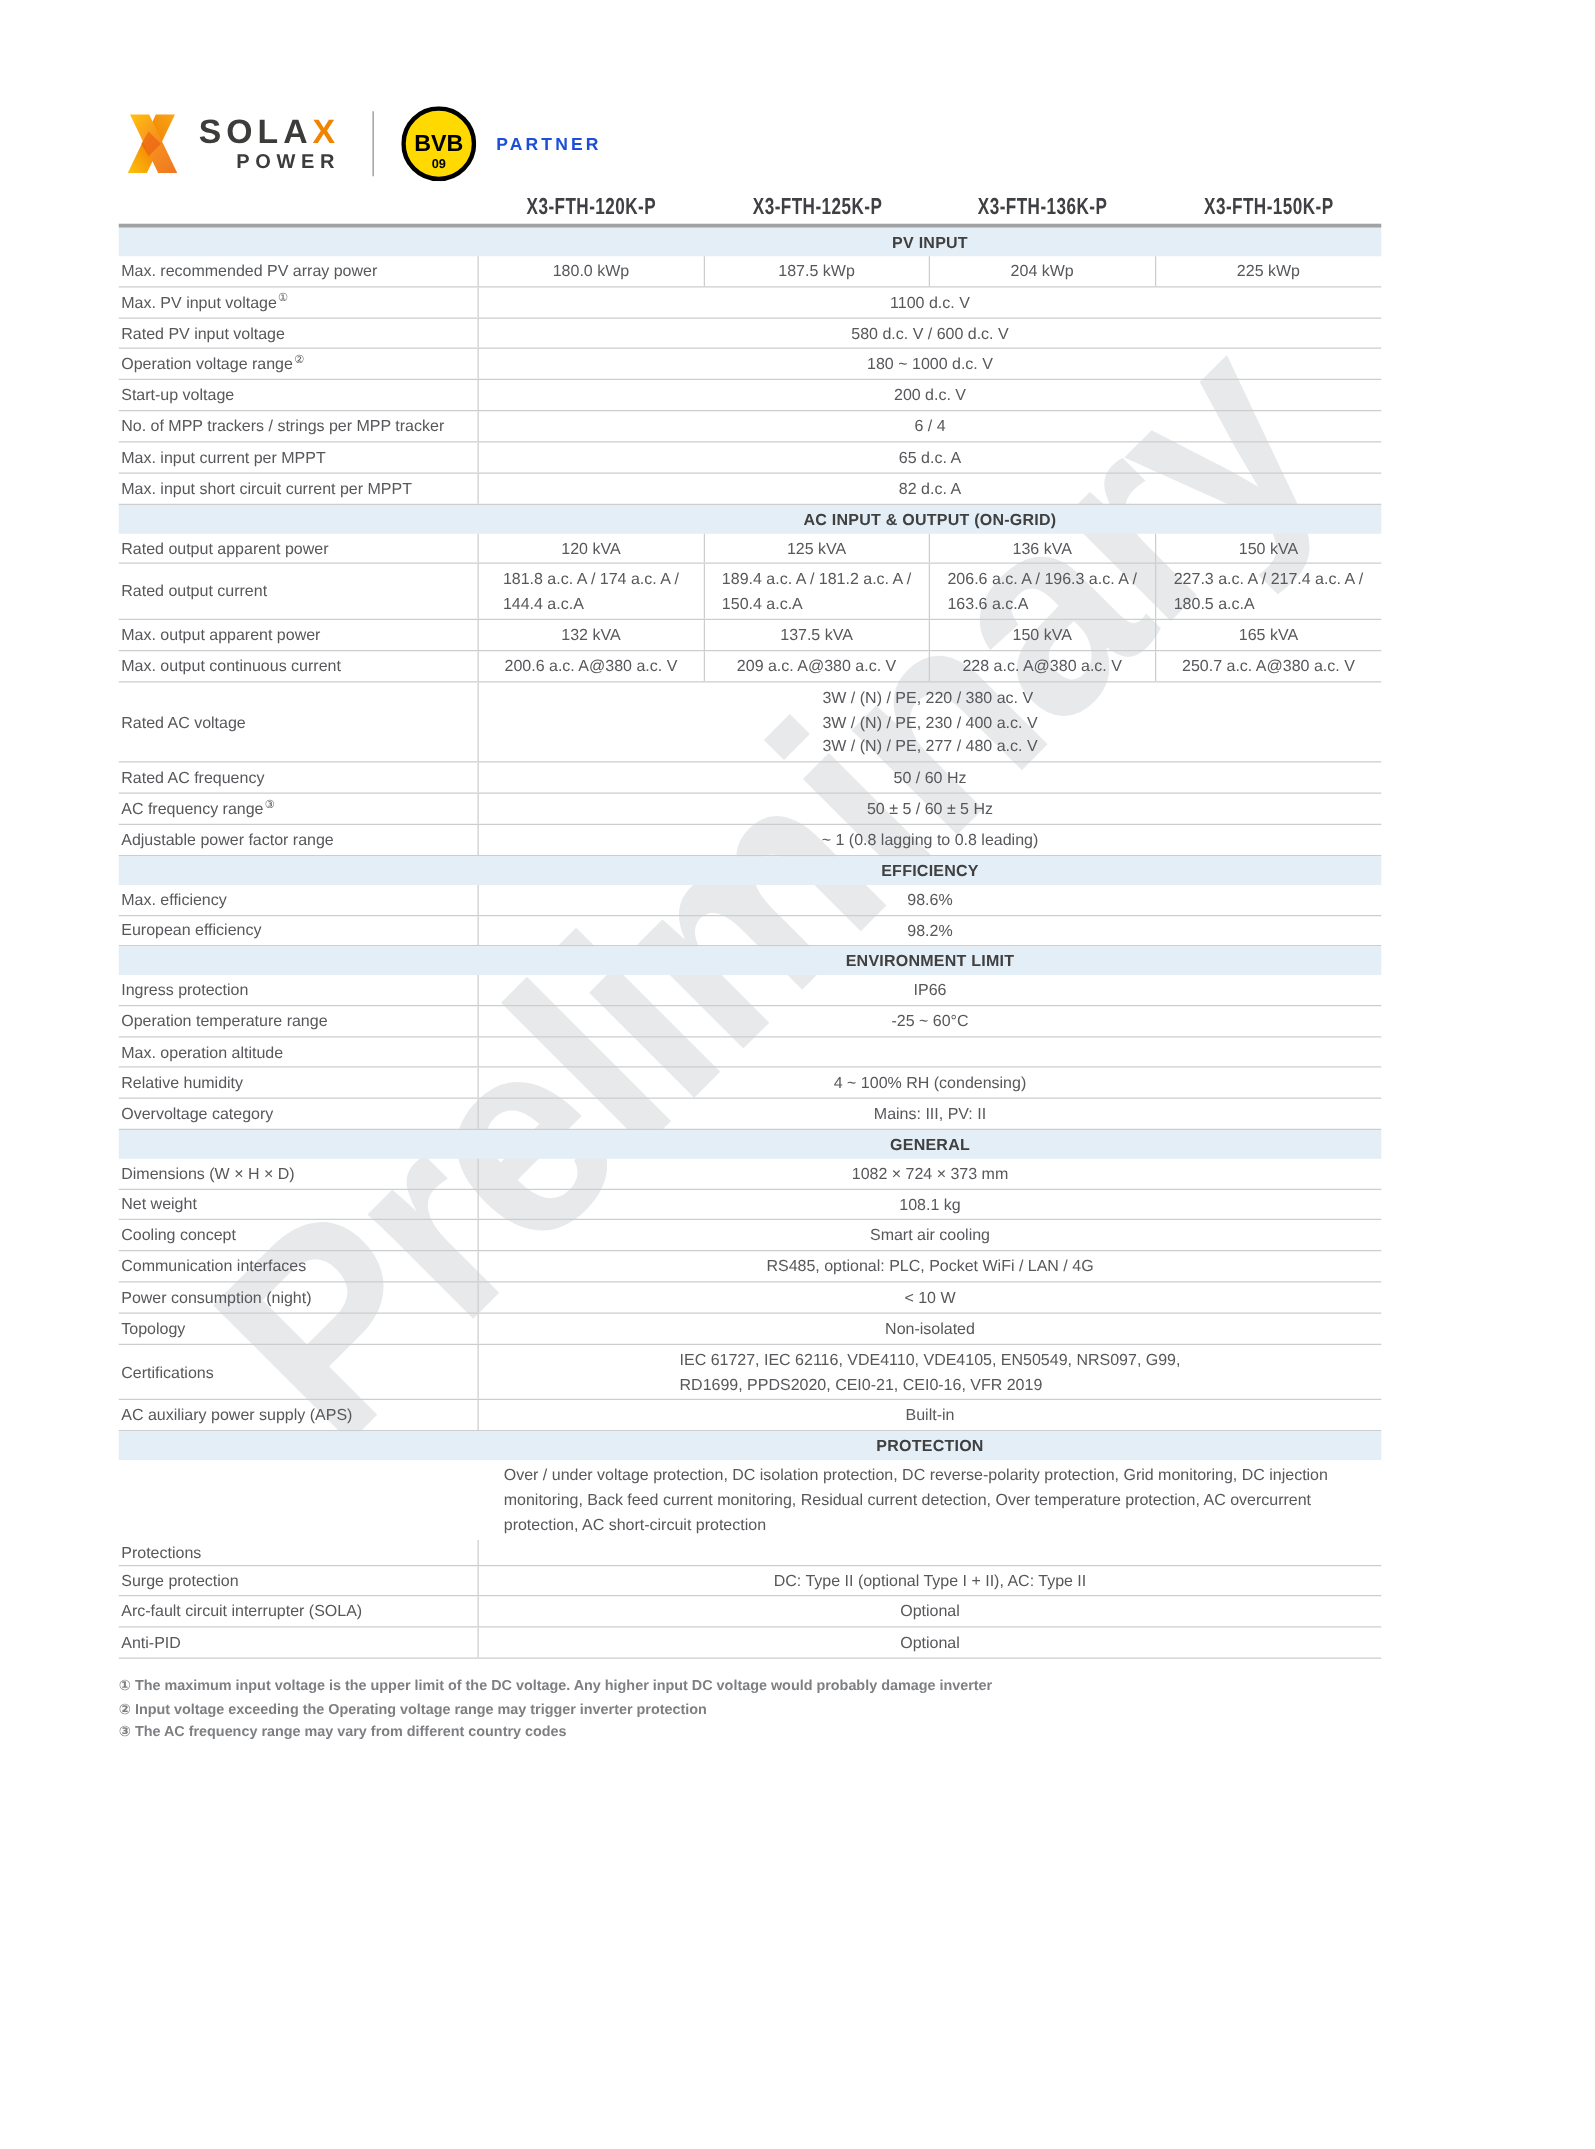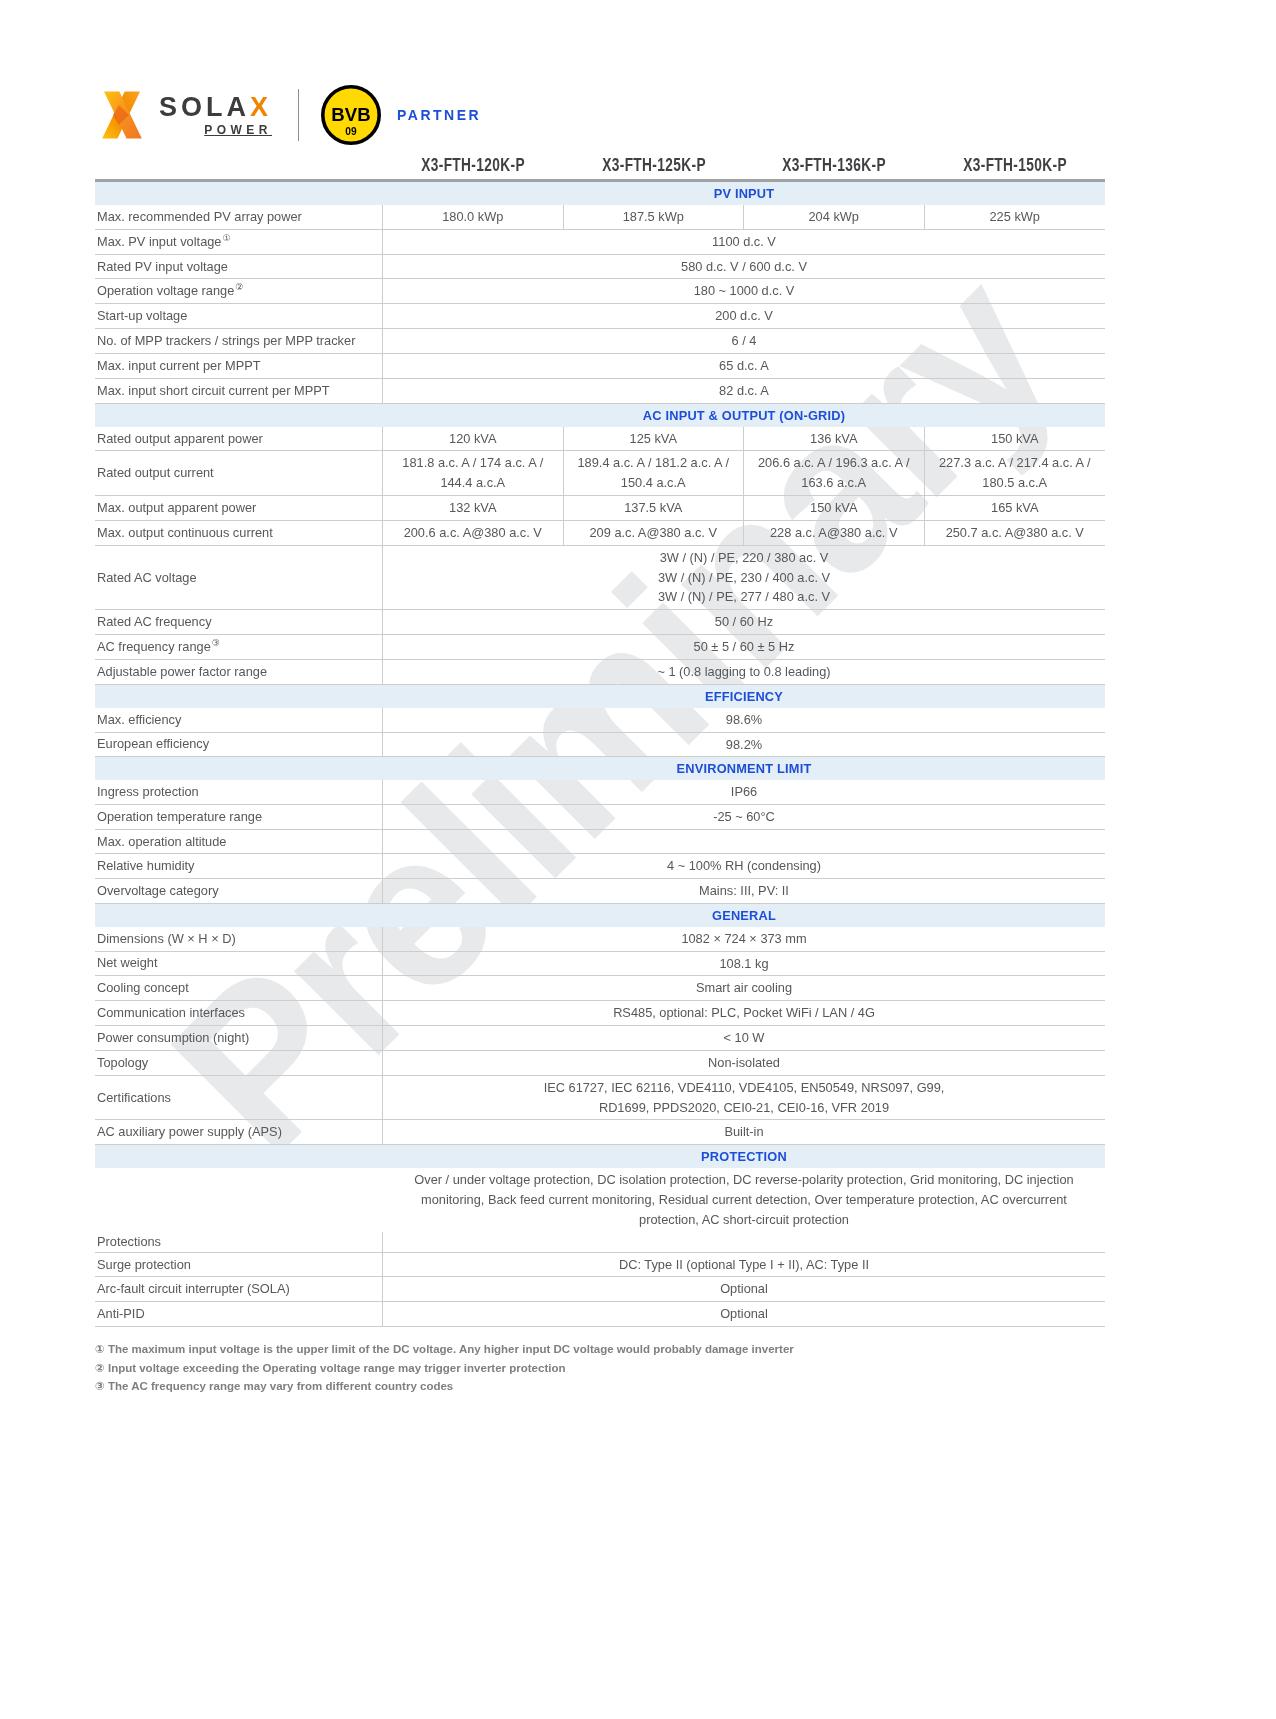--- a/index.html
+++ b/index.html
@@ -20,40 +20,40 @@
 
   .content{position:relative;z-index:1;margin-left:95px;width:1010px;padding-top:84px;}
 
   
   .hdr{display:flex;align-items:center;height:62px;}
   .solax{display:flex;align-items:center;}
   .xmark{width:54px;height:54px;margin-right:10px;}
   .solax-text{display:flex;flex-direction:column;align-items:flex-end;}
   .solax-name{font-size:27px;font-weight:700;color:#3c3c3b;letter-spacing:4px;line-height:1;}
   .solax-x{color:#f08300;}
-  .solax-sub{font-size:12px;font-weight:700;color:#3c3c3b;letter-spacing:4.5px;margin-top:2px;text-decoration:underline;}
+  .solax-sub{font-size:16px;font-weight:700;color:#3c3c3b;letter-spacing:4.5px;margin-top:2px;}
   .vline{width:1px;height:52px;background:#8d8f91;margin:0 22px 0 26px;}
   .bvb-svg{width:60px;height:60px;}
   .partner{font-size:14px;font-weight:700;color:#1d4ed8;letter-spacing:2.5px;margin-left:16px;}
 
   
   .models{display:grid;grid-template-columns:288px repeat(4,1fr);align-items:end;height:26px;margin-top:4px;padding-bottom:3px;}
   .model{text-align:center;}
   .cond{display:inline-block;transform:scaleX(0.74);transform-origin:center bottom;
         font-weight:700;font-size:18.5px;color:#3f4043;letter-spacing:0.5px;white-space:nowrap;}
 
   
   #spec-table{width:100%;}
   .band{display:grid;grid-template-columns:288px repeat(4,1fr);background:#e4eef6;height:23px;align-items:center;}
   .band:first-child{border-top:3px solid #a0a2a4;}
-  .band-title{grid-column:2/6;text-align:center;font-weight:700;font-size:12.8px;color:#1d4ed8;letter-spacing:0.2px;}
+  .band-title{grid-column:2/6;text-align:center;font-weight:700;font-size:12.8px;color:#404040;letter-spacing:0.2px;}
   .row{display:grid;grid-template-columns:288px repeat(4,1fr);border-bottom:1px solid #cccdcf;min-height:23px;}
   .cell{display:flex;align-items:center;font-size:12.8px;color:#57585b;padding:2px 8px;box-sizing:border-box;}
   .label{border-right:1px solid #cccdcf;padding-left:2px;text-align:left;line-height:1.25;}
-  .value{justify-content:center;text-align:center;white-space:pre-line;line-height:1.55;}
+  .value{justify-content:center;white-space:pre-line;line-height:1.55;}
   .vspan{grid-column:2/6;padding:2px 20px;}
   .vcol{padding:2px 6px;}
   .vcol:not(:last-child){border-right:1px solid #cccdcf;}
   sup{font-size:9px;line-height:0;position:relative;top:-4px;margin-left:1px;}
 
   
   .footnotes{margin-top:13px;}
   .footnote{font-size:11.5px;color:#7d7f82;line-height:18.5px;font-weight:bold;}
 </style>
 </head>

